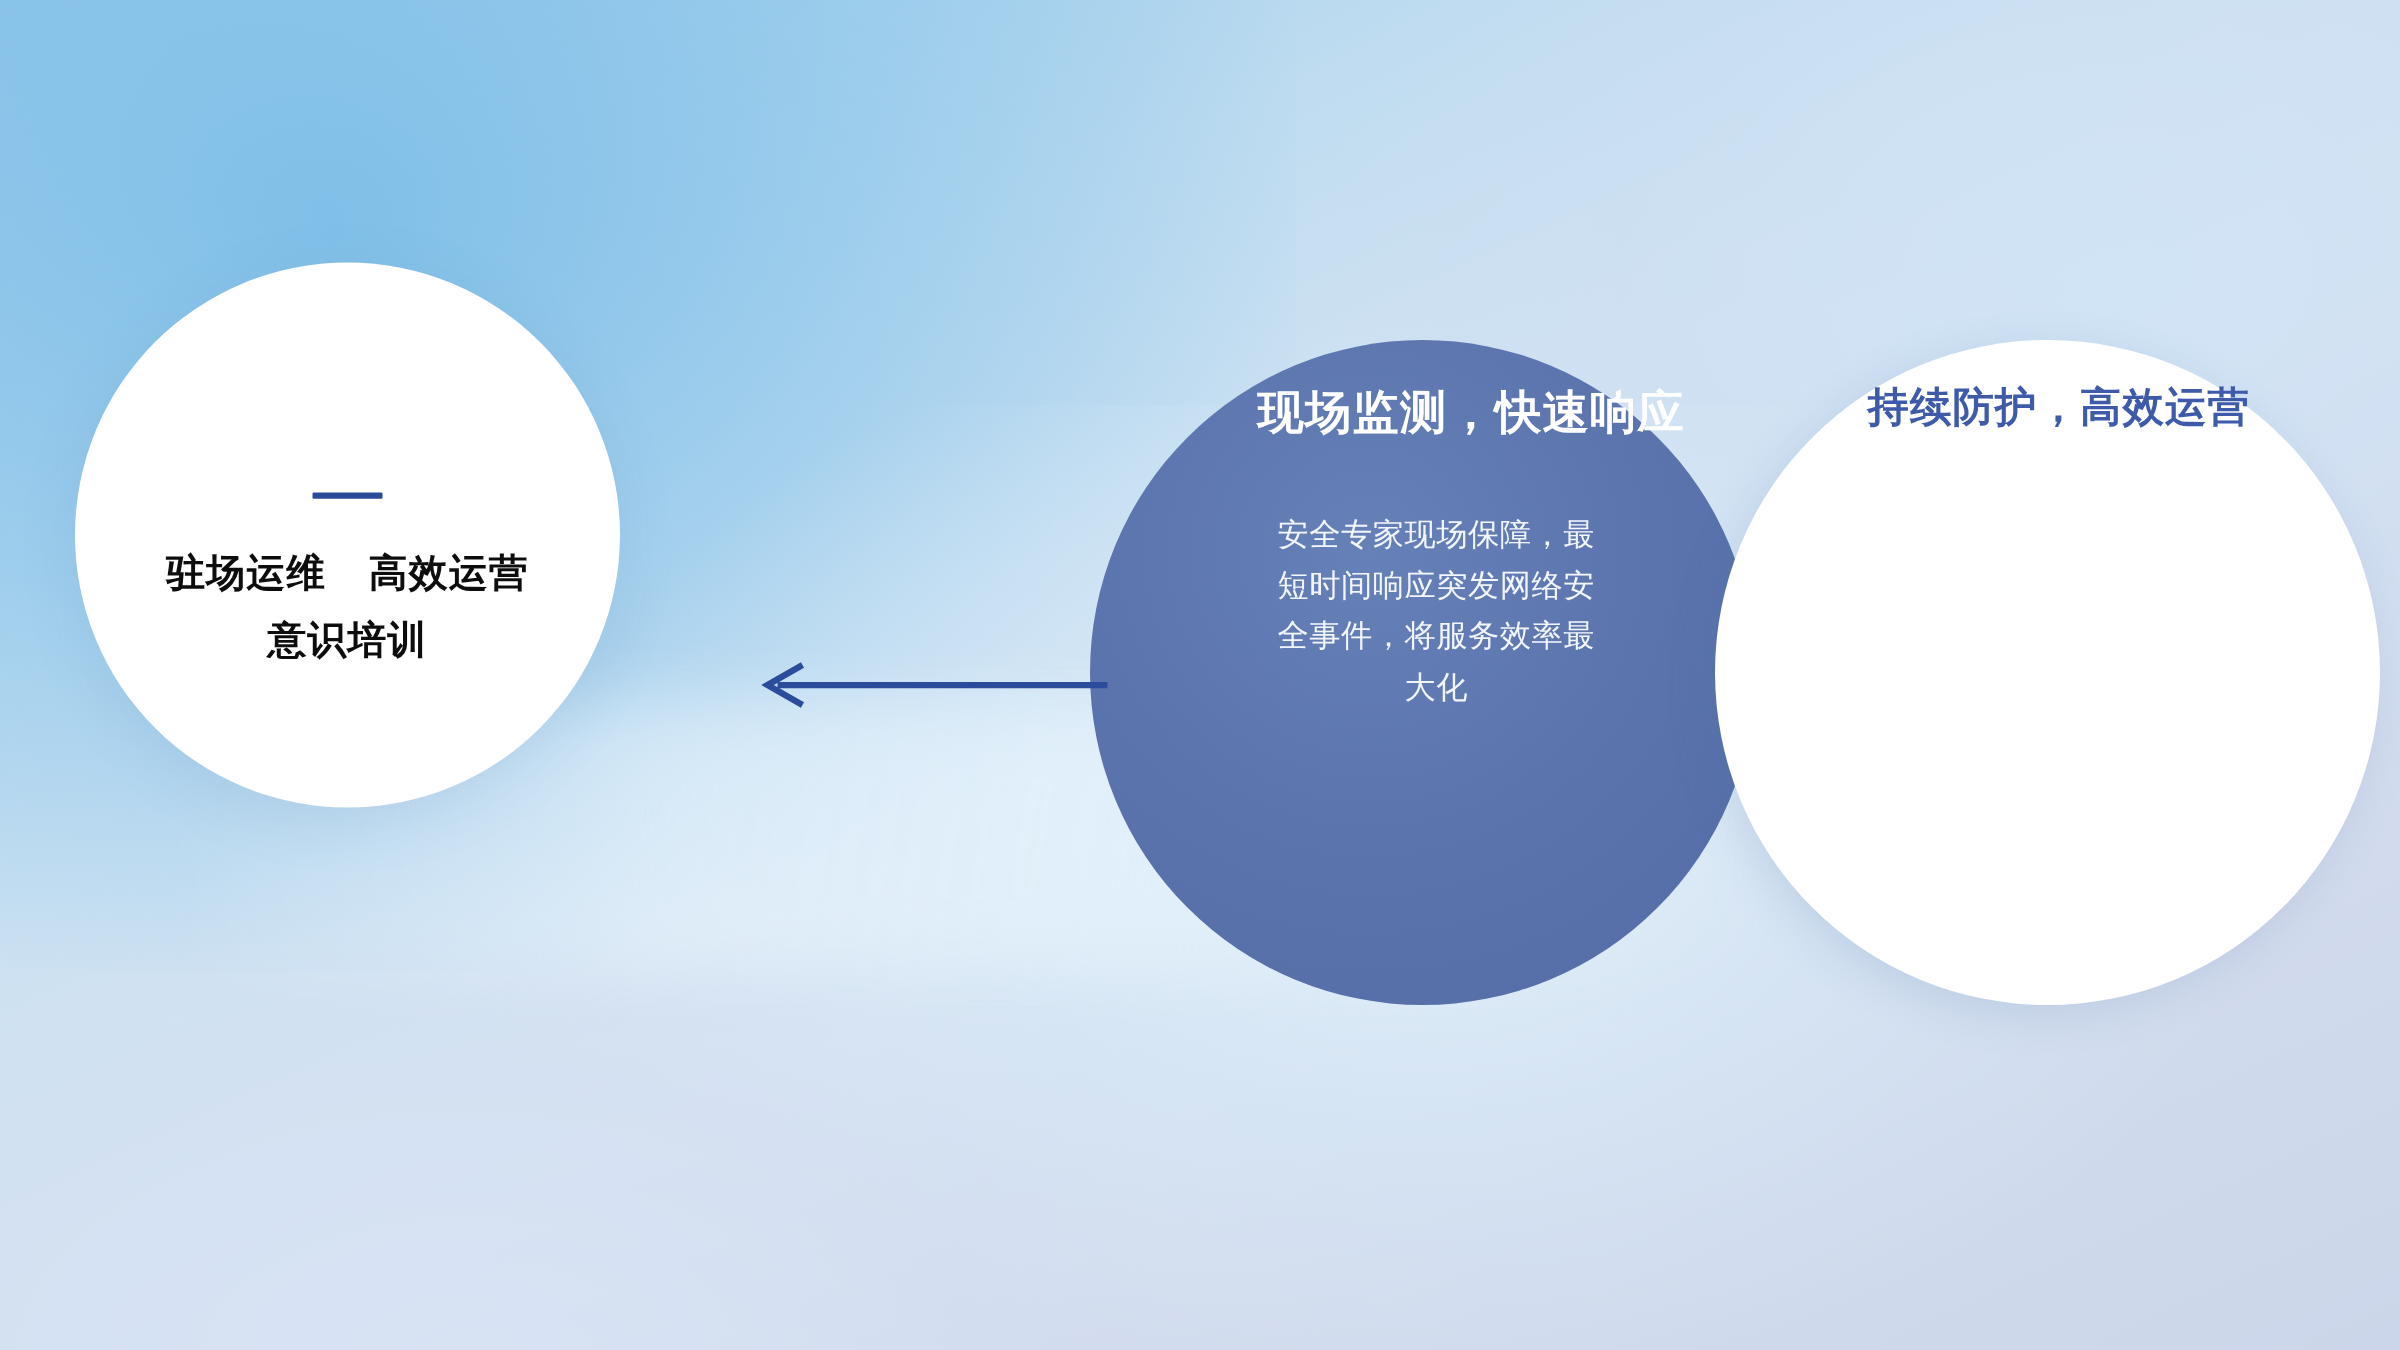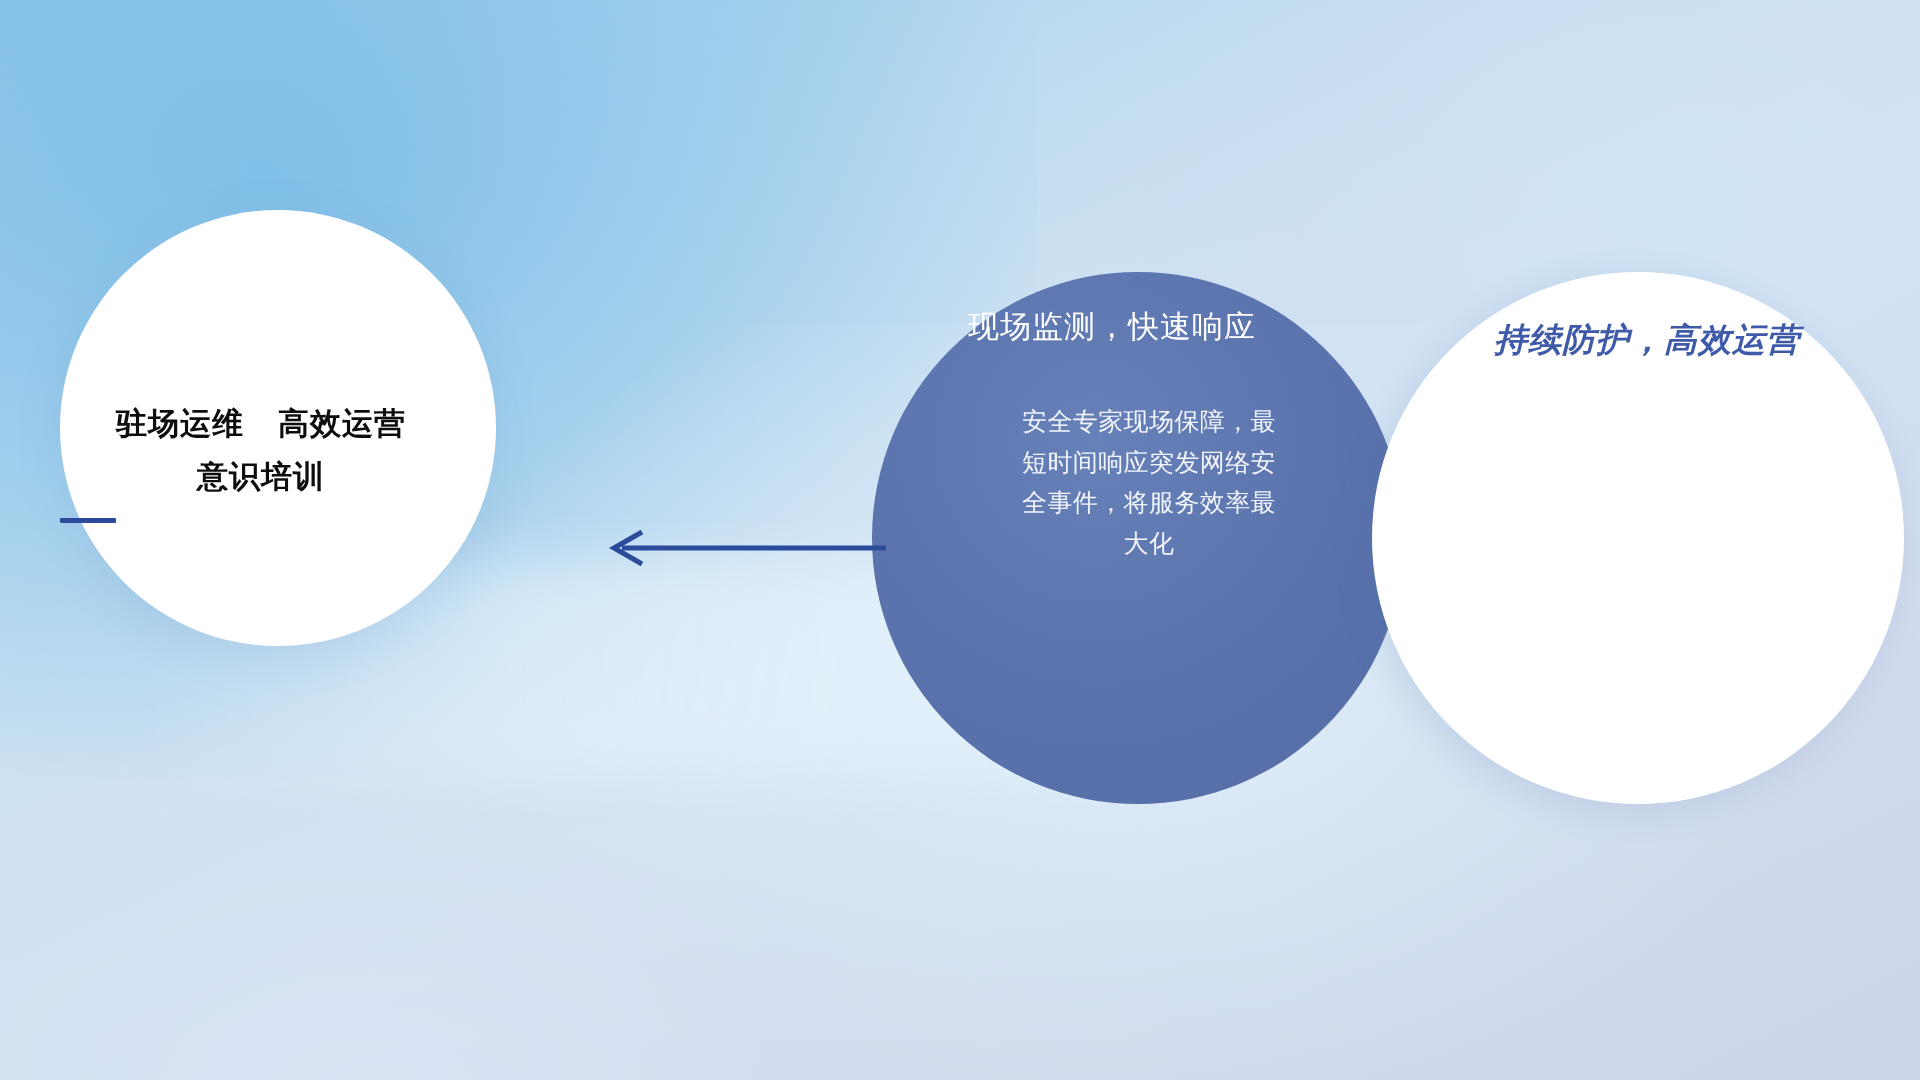--- a/index.html
+++ b/index.html
@@ -76,21 +76,21 @@
   }
   #circle-right {
     left:1372px; top:272px; width:532px; height:532px;
     background:#ffffff;
     box-shadow:-6px 8px 34px rgba(80,110,165,0.16);
   }
 
   
   #left-content {
     position:absolute; left:60px; top:210px; width:436px; height:436px;
-    display:flex; flex-direction:row; align-items:center;
+    display:flex; flex-direction:column; align-items:center;
     justify-content:flex-start;
   }
   #left-dash {
     margin-top:184px;
     width:56px; height:5px; background:#2c4b9b; border-radius:1px;
   }
   #left-lines {
     margin-top:44px; display:flex; flex-direction:column; align-items:center;
     gap:22px;
   }
@@ -100,36 +100,36 @@
     letter-spacing:1px; white-space:nowrap; line-height:1;
   }
   .left-row.single { justify-content:flex-end; }
 
   
   #mid-content {
     position:absolute; left:872px; top:272px; width:532px; height:532px;
     display:flex; flex-direction:column; align-items:center;
   }
   #mid-title {
-    margin-top:36px; width:420px; text-align:left;
-    font-size:31px; font-weight:normal; color:#ffffff;
+    margin-top:36px; width:420px; text-align:right;
+    font-size:37px; font-weight:bold; color:#ffffff;
     letter-spacing:1px; line-height:1.2;
     padding-left:40px;
   }
   #mid-body {
     margin-top:56px; width:300px; text-align:center;
     font-size:25px; color:#f2f5fb; line-height:1.62;
     letter-spacing:0.4px;
     padding-left:22px;
   }
 
   
   #right-content {
-    position:absolute; left:1372px; top:286px; width:532px; height:532px;
-    display:flex; flex-direction:column; align-items:center;font-style:italic;
+    position:absolute; left:1372px; top:272px; width:532px; height:532px;
+    display:flex; flex-direction:column; align-items:center;
   }
   #right-title {
     margin-top:34px; width:470px; text-align:center;
     font-size:33px; font-weight:bold; color:#3e5aa8;
     letter-spacing:1px; line-height:1.2;
     padding-left:18px;
   }
   #right-body {
     margin-top:58px; width:390px; text-align:center;
     font-size:27px; color:#16181c; line-height:1.6;

